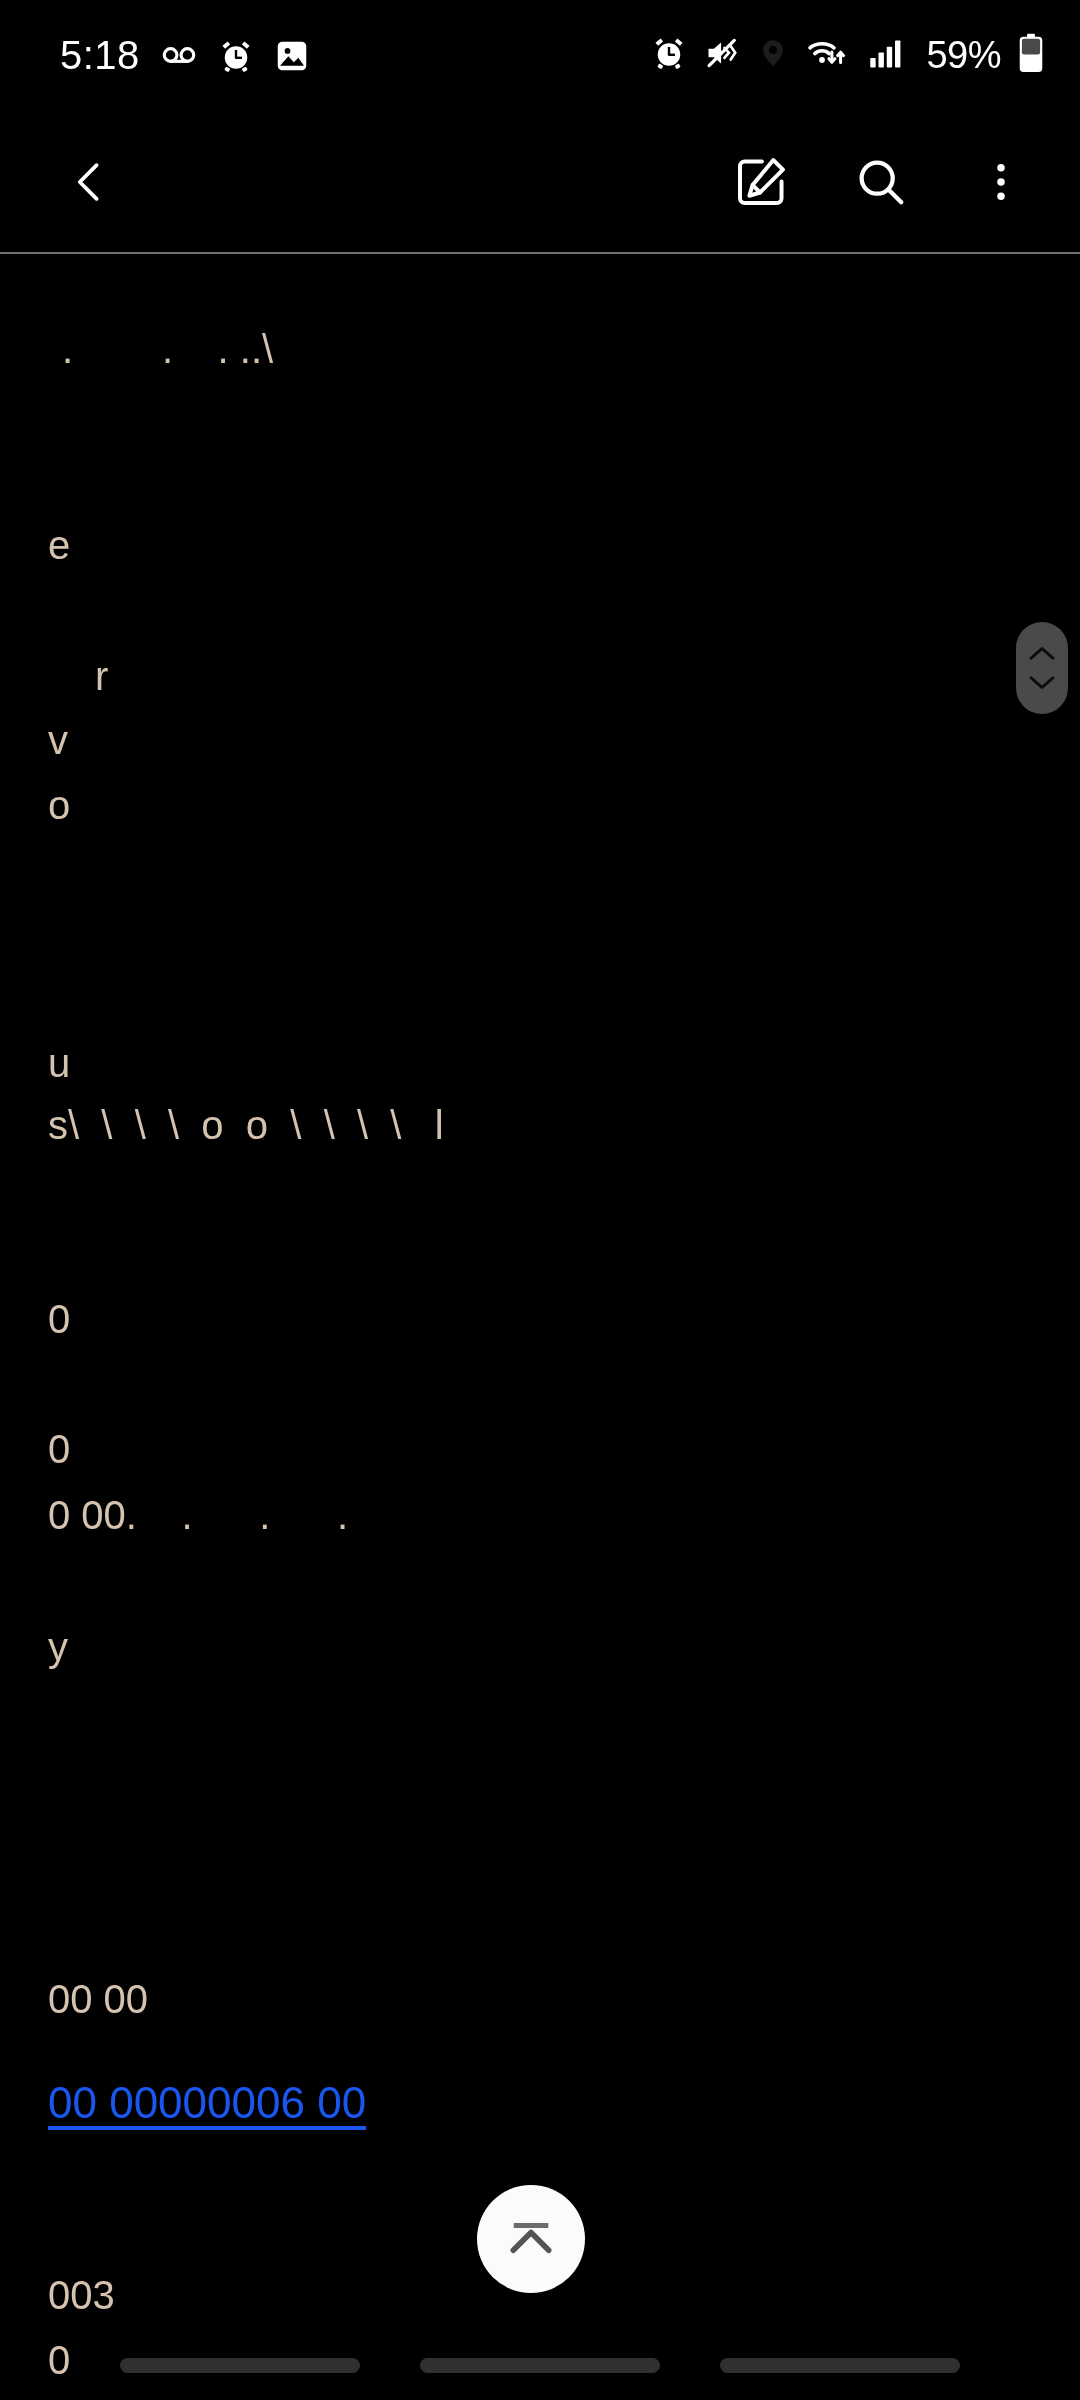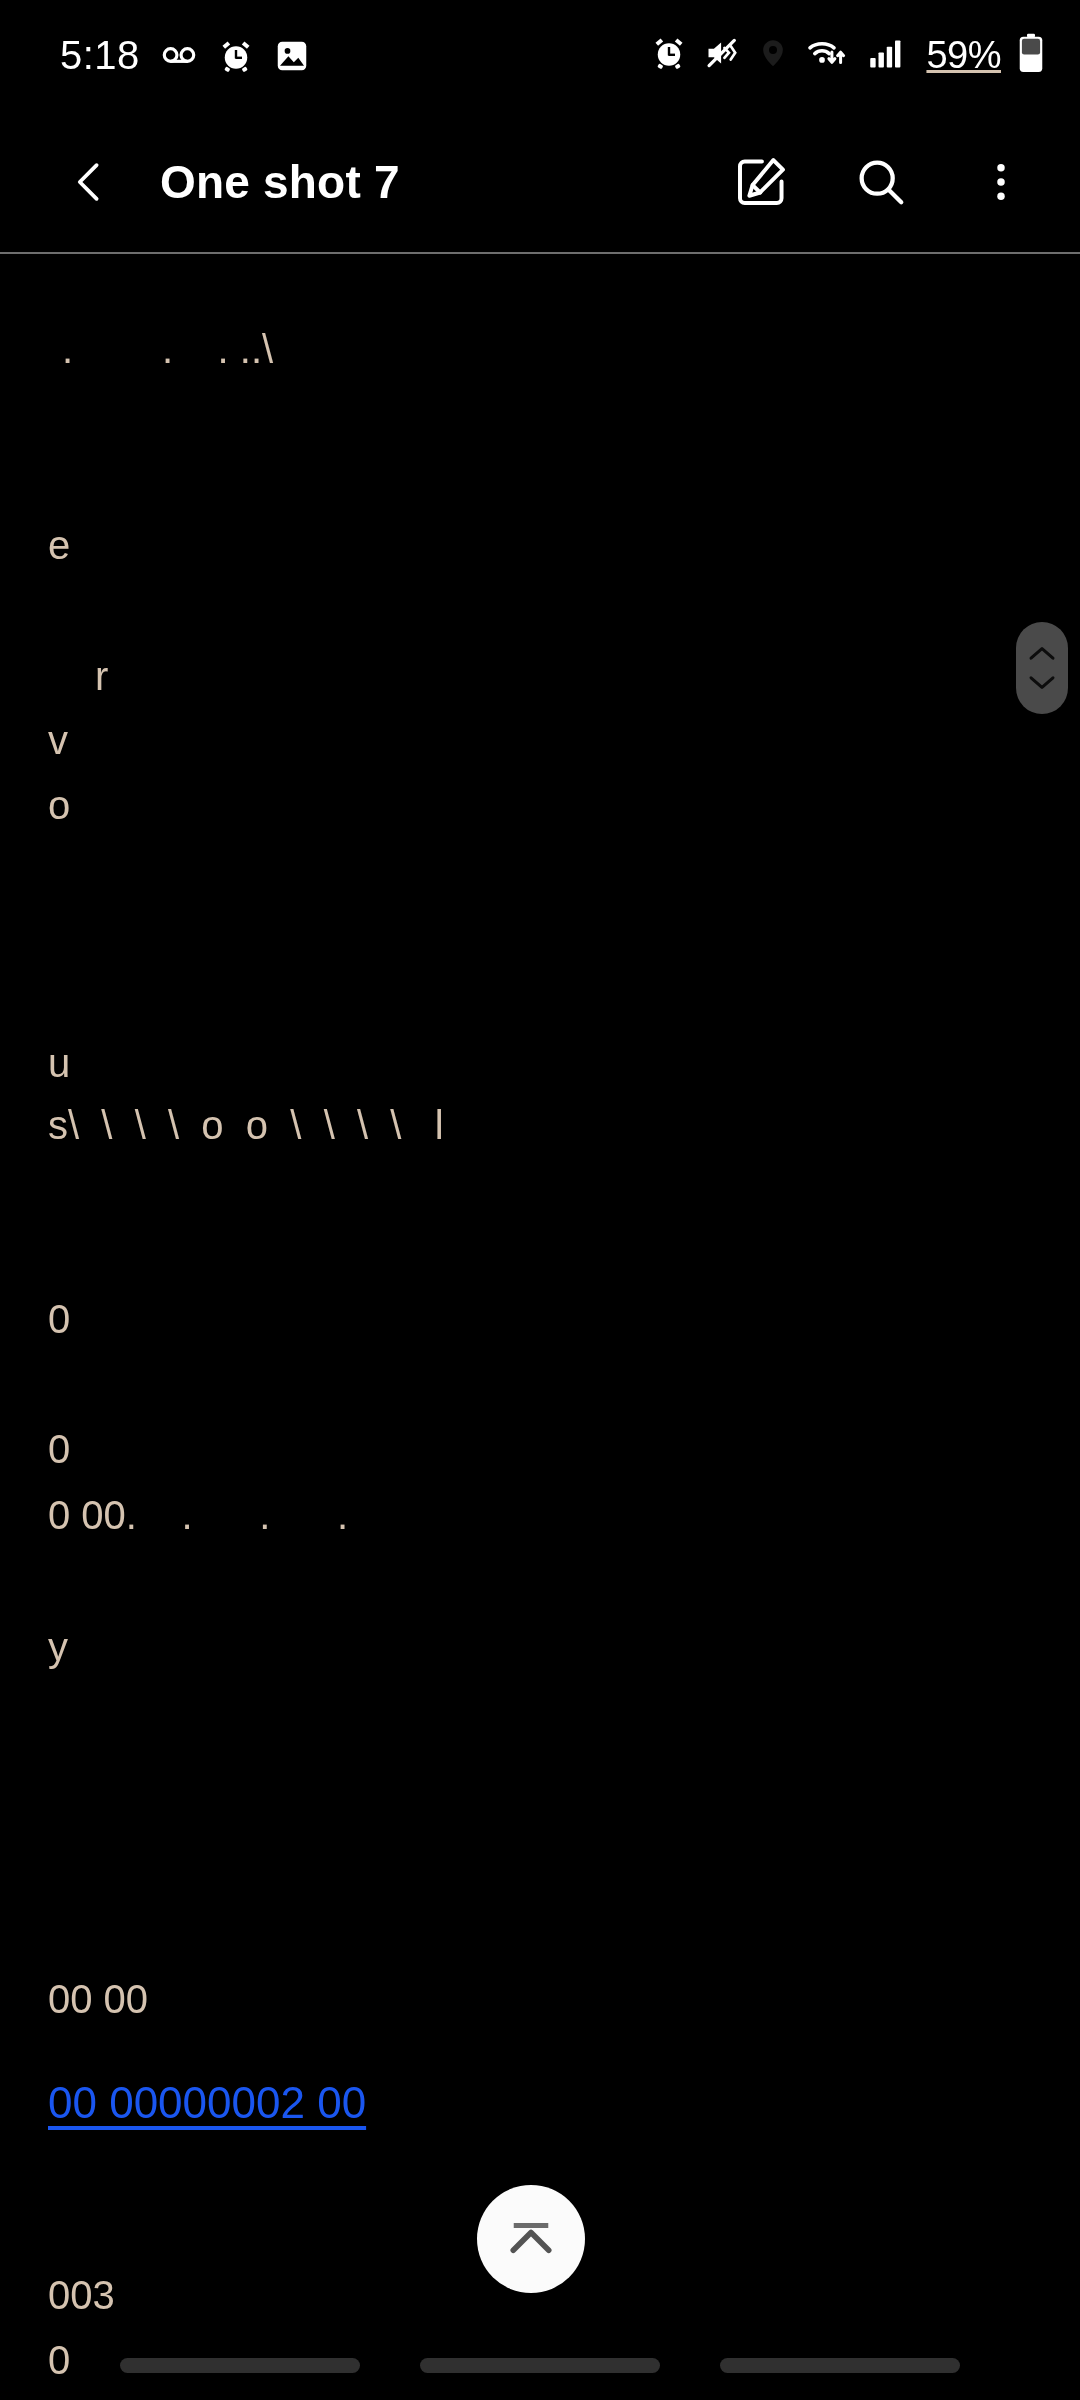--- a/index.html
+++ b/index.html
@@ -35,21 +35,20 @@
   .status-clock {
     color: #ffffff;
     font-size: 40px;
     font-weight: 400;
     letter-spacing: 0.5px;
   }
   .status-right {
     display: flex;
     align-items: center;
     gap: 17px;
-    text-decoration: underline;
   }
   .status-battery-text {
     color: #ffffff;
     font-size: 38px;
     font-weight: 400;
     margin-left: 4px;
     letter-spacing: -0.5px;
   }
   .sicon { display: block; }
 
@@ -267,21 +266,20 @@
 </div>
 
 <div class="app-bar">
 
   <div class="back-btn">
     <svg width="48" height="48" viewBox="0 0 24 24">
       <path d="M15.3 3.6 L6.9 12 L15.3 20.4" stroke="#ffffff" stroke-width="1.9" fill="none" stroke-linecap="round" stroke-linejoin="round"></path>
     </svg>
   </div>
 
-  <div class="app-title">One shot 7</div>
 
   <div class="app-bar-spacer"></div>
 
   <div class="app-actions">
 
     <div class="action-btn">
       <svg width="56" height="56" viewBox="0 0 24 24">
         <path d="M12.4 3.2 H5 A2 2 0 0 0 3 5.2 V19 A2 2 0 0 0 5 21 H18.8 A2 2 0 0 0 20.8 19 V11.8" stroke="#ffffff" stroke-width="1.7" fill="none" stroke-linecap="round" stroke-linejoin="round"></path>
         <path d="M17.3 2.6 L21.4 6.7 L11.6 16.5 L7 17.9 L8.4 13.3 Z" stroke="#ffffff" stroke-width="1.7" fill="none" stroke-linecap="round" stroke-linejoin="round"></path>
         <path d="M8.4 13.3 L11.6 16.5" stroke="#ffffff" stroke-width="1.7" fill="none" stroke-linecap="round"></path>
@@ -315,21 +313,21 @@
   <div class="doc-line" style="left:48px;  top:465px;">v</div>
   <div class="doc-line" style="left:48px;  top:530px;">o</div>
   <div class="doc-line" style="left:48px;  top:788px;">u</div>
   <div class="doc-line" style="left:48px;  top:850px;">s\  \  \  \  o  o  \  \  \  \   l</div>
   <div class="doc-line" style="left:48px;  top:1044px;">0</div>
   <div class="doc-line" style="left:48px;  top:1174px;">0</div>
   <div class="doc-line" style="left:48px;  top:1240px;">0 00.    .      .      .</div>
   <div class="doc-line" style="left:48px;  top:1372px;">y</div>
   <div class="doc-line" style="left:48px;  top:1724px;">00 00</div>
 
-  <div class="doc-link" style="left:48px;  top:1826px;">00 00000002 00</div>
+  <div class="doc-link" style="left:48px;  top:1826px;">00 00000006 00</div>
 
   <div class="doc-line" style="left:48px;  top:2020px;">003</div>
   <div class="doc-line" style="left:48px;  top:2085px;">0</div>
 
 </div>
 
 <div class="scrollbar-thumb">
   <svg width="28" height="18" viewBox="0 0 24 14">
     <path d="M2.6 10.6 L12 2.4 L21.4 10.6" stroke="#0d0d0d" stroke-width="2.6" fill="none" stroke-linecap="round" stroke-linejoin="round"></path>
   </svg>

